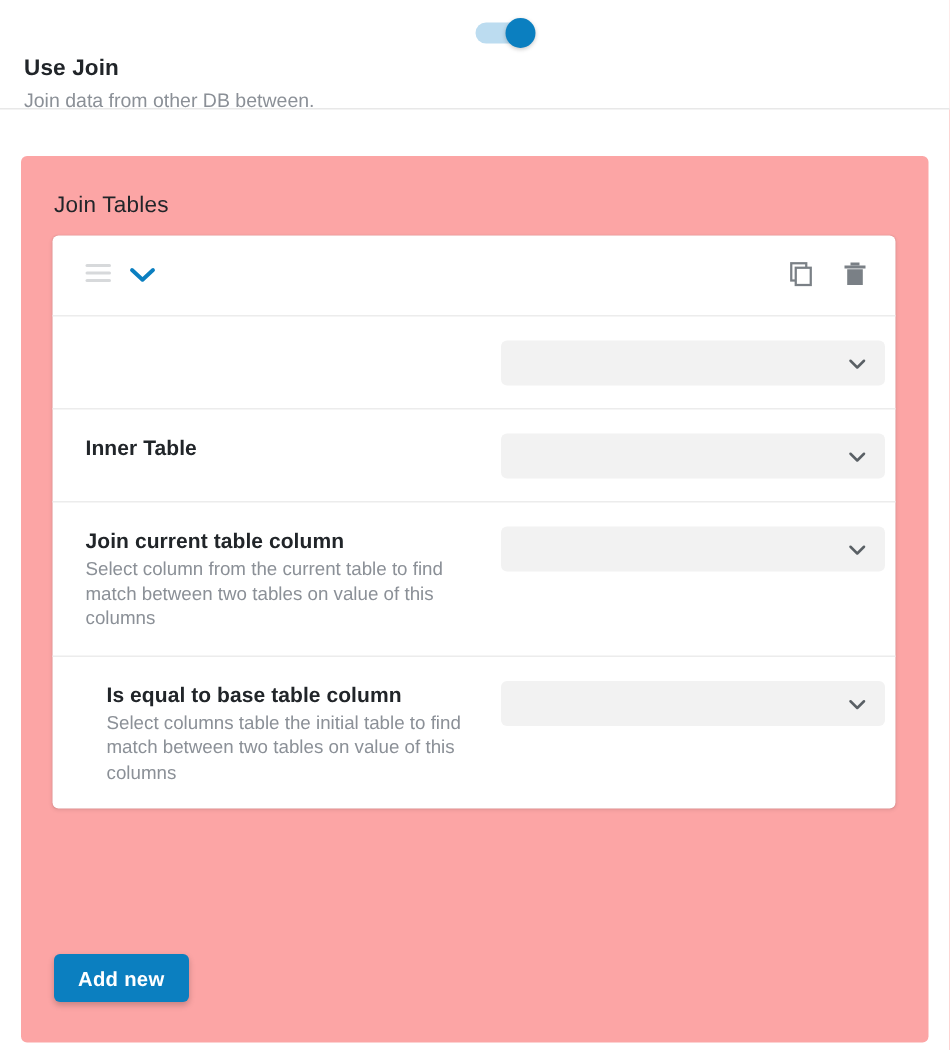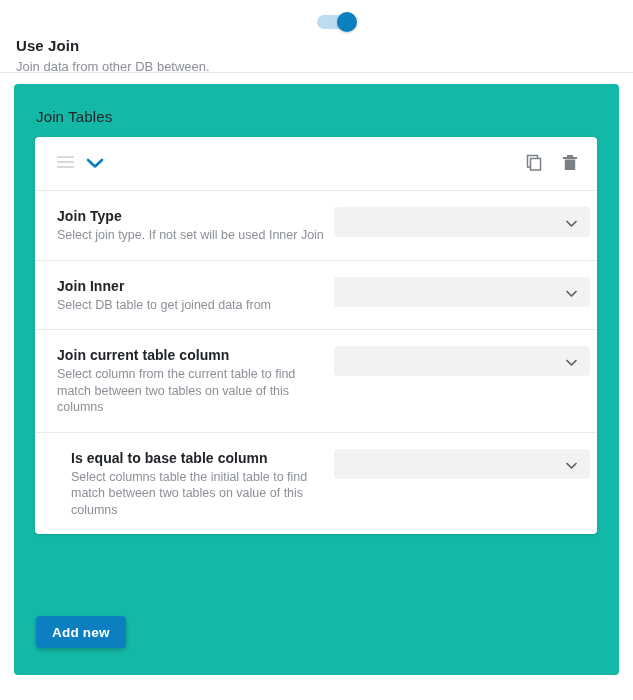--- a/index.html
+++ b/index.html
@@ -67,25 +67,25 @@
     height: 20px;
     border-radius: 50%;
     background: #0b7fc0;
     box-shadow: 0 1px 3px rgba(0,0,0,0.22);
   }
 
   
   .panel {
     position: absolute;
     left: 14px;
-    top: 84px;
+    top: 104px;
     width: 605px;
     height: 591px;
     box-sizing: border-box;
-    background: #14b8a6;
+    background: #fca5a5;
     border-radius: 4px;
   }
   .panel-title {
     position: absolute;
     left: 22px;
     top: 24px;
     font-size: 15px;
     color: #212529;
     letter-spacing: 0.15px;
   }
@@ -256,37 +256,32 @@
           <svg width="18" height="18" viewBox="0 0 18 18" aria-hidden="true">
             <rect x="6" y="1" width="6" height="2" fill="#7a8086"></rect>
             <rect x="2" y="3" width="14" height="2" fill="#7a8086"></rect>
             <rect x="3.8" y="5.5" width="10.4" height="10.5" fill="#7a8086"></rect>
           </svg>
         </div>
       </div>
     </div>
 
     <div class="row">
-      <div class="row-label-wrap">
-        <div class="row-label">Join Type</div>
-        <div class="row-desc">Select join type. If not set will be used Inner Join</div>
-      </div>
       <div class="select">
         <span class="select-chevron">
           <svg width="13" height="13" viewBox="0 0 13 13" aria-hidden="true">
             <path d="M2 4.5 L6.5 9 L11 4.5" fill="none" stroke="#5a6065" stroke-width="1.7" stroke-linecap="round" stroke-linejoin="round"></path>
           </svg>
         </span>
       </div>
     </div>
 
     <div class="row">
       <div class="row-label-wrap">
-        <div class="row-label">Join Inner</div>
-        <div class="row-desc">Select DB table to get joined data from</div>
+        <div class="row-label">Inner Table</div>
       </div>
       <div class="select">
         <span class="select-chevron">
           <svg width="13" height="13" viewBox="0 0 13 13" aria-hidden="true">
             <path d="M2 4.5 L6.5 9 L11 4.5" fill="none" stroke="#5a6065" stroke-width="1.7" stroke-linecap="round" stroke-linejoin="round"></path>
           </svg>
         </span>
       </div>
     </div>
 

